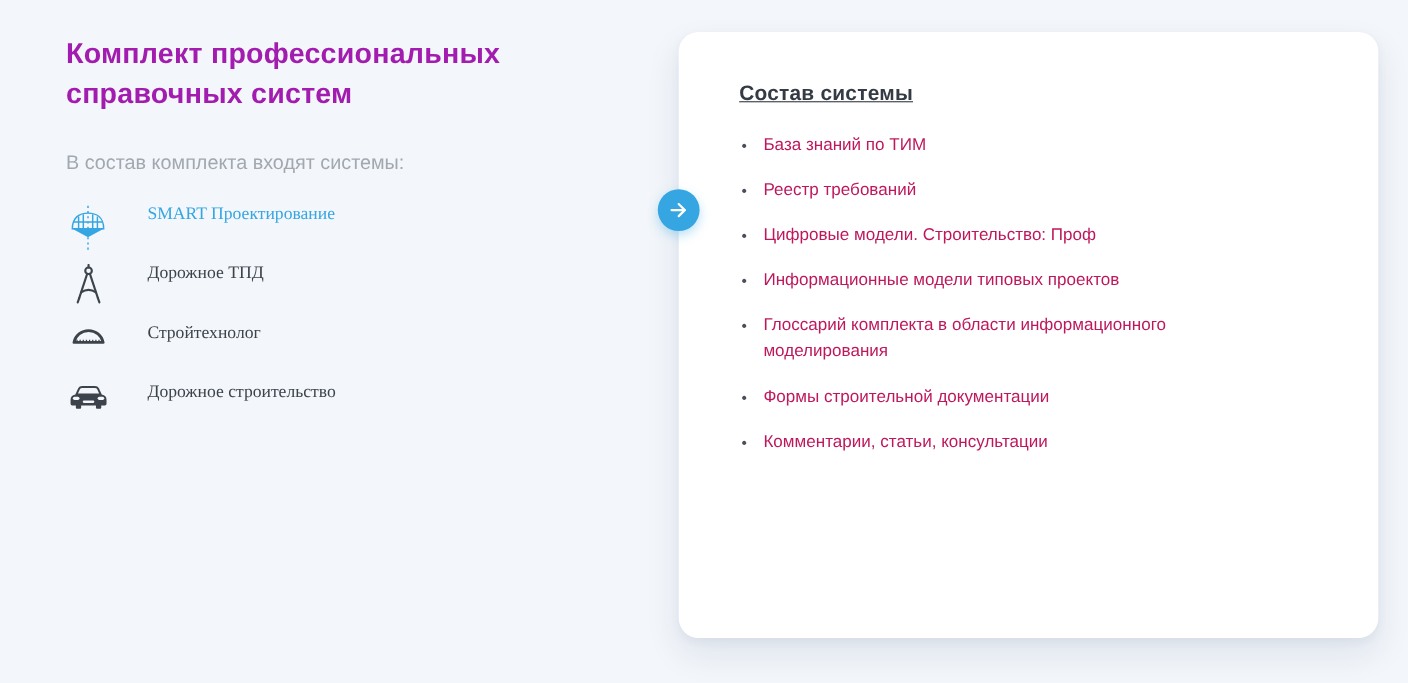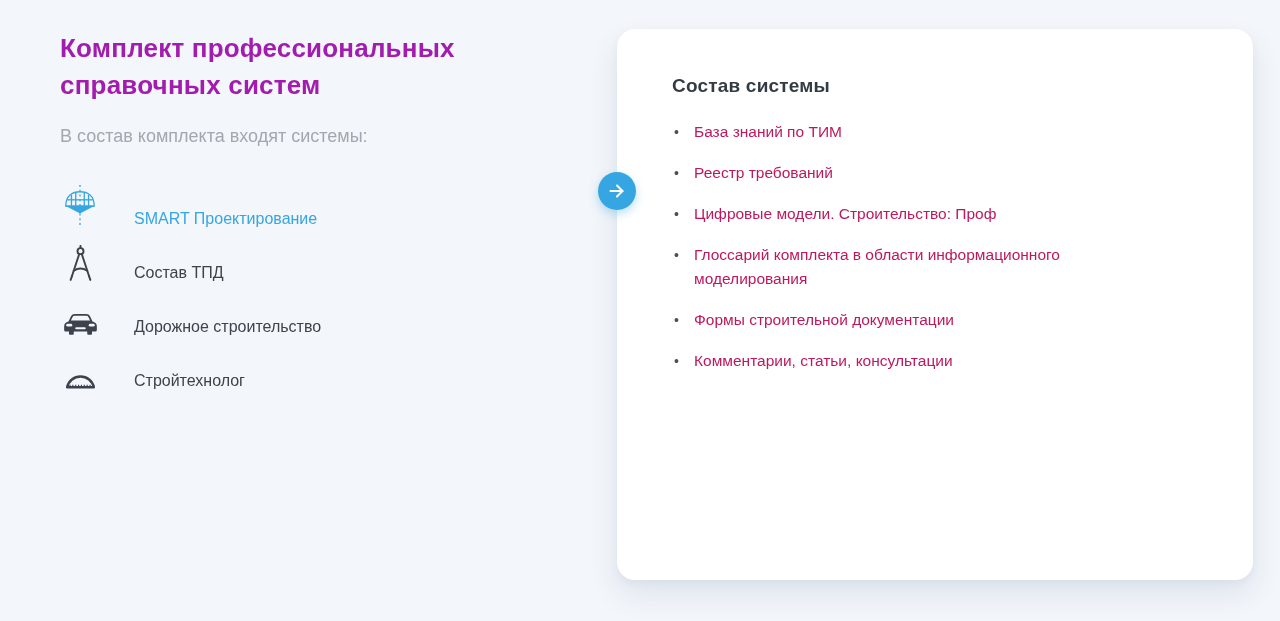--- a/index.html
+++ b/index.html
@@ -20,31 +20,32 @@
   }
   .page-title {
     font-size: 26px;
     line-height: 37px;
     font-weight: 700;
     color: #a21caf;
     max-width: 440px;
     letter-spacing: 0.2px;
   }
   .page-subtitle {
-    margin-top: 20px;
+    margin-top: 32px;
     font-size: 18px;
     line-height: 24px;
     color: #a2a8b0;
   }
   .systems-list { margin-top: 26px; }
   .system-row {
     display: flex;
-    align-items: flex-end;
+    align-items: flex-start;
     height: 54px;
     cursor: pointer;
+    font-family: Liberation Serif, serif;
   }
   .system-icon {
     width: 40px;
     display: flex;
     align-items: center;
     justify-content: center;
     flex: 0 0 40px;
   }
   .system-label {
     margin-left: 34px;
@@ -76,20 +77,21 @@
     cursor: pointer;
     box-shadow: 0 4px 10px rgba(54, 166, 226, 0.35);
   }
   .panel-title {
     font-size: 19px;
     line-height: 26px;
     font-weight: 700;
     color: #343b44;
     margin-bottom: 21px;
     letter-spacing: 0.2px;
+    text-decoration: underline;
   }
   .panel-list {
     list-style: none;
     max-width: 480px;
   }
   .panel-list li {
     position: relative;
     padding-left: 22px;
     font-size: 15.5px;
     line-height: 24px;
@@ -140,56 +142,56 @@
               <line x1="15" y1="0.8" x2="15" y2="3"></line>
               <circle cx="15" cy="6.2" r="3.1"></circle>
               <line x1="13.7" y1="9.2" x2="6.2" y2="32"></line>
               <line x1="16.3" y1="9.2" x2="23.8" y2="32"></line>
               <path d="M8,26.5 Q15,21.8 22,26.5"></path>
               <line x1="6.2" y1="32" x2="4.8" y2="36"></line>
               <line x1="23.8" y1="32" x2="25.2" y2="36"></line>
             </g>
           </svg>
         </span>
-        <span class="system-label">Состав ТПД</span>
-      </div>
-
-
-      <div class="system-row">
-        <span class="system-icon">
-          <svg viewBox="0 0 38 26" width="37" height="25">
-            <path fill="#3d434b" d="M6.5,11 L9.2,5.2 Q10.2,3 13,3 L25,3 Q27.8,3 28.8,5.2 L31.5,11 Q36,12 36,16 L36,19.8 Q36,21.4 34.4,21.4 L31,21.4 L31,23.6 Q31,24.6 30,24.6 L27,24.6 Q26,24.6 26,23.6 L26,21.4 L12,21.4 L12,23.6 Q12,24.6 11,24.6 L8,24.6 Q7,24.6 7,23.6 L7,21.4 L3.6,21.4 Q2,21.4 2,19.8 L2,16 Q2,12 6.5,11 Z"></path>
-            <path fill="#f3f6fa" d="M10.8,6.2 Q11.4,4.9 13,4.9 L25,4.9 Q26.6,4.9 27.2,6.2 L29,10 L9,10 Z"></path>
-            <rect x="4.2" y="13.2" width="6.2" height="3" rx="1.5" fill="#f3f6fa"></rect>
-            <rect x="27.6" y="13.2" width="6.2" height="3" rx="1.5" fill="#f3f6fa"></rect>
-            <rect x="13.5" y="16.8" width="11" height="2.2" rx="1.1" fill="#f3f6fa"></rect>
-          </svg>
-        </span>
-        <span class="system-label">Дорожное строительство</span>
-      </div>
+        <span class="system-label">Дорожное ТПД</span>
+      </div>
+
 
       <div class="system-row">
         <span class="system-icon">
           <svg viewBox="0 0 34 21" width="33" height="20">
             <path d="M3,18.2 A14.3,14.3 0 0 1 31,18.2 Z" fill="none" stroke="#3d434b" stroke-width="2.6" stroke-linejoin="round"></path>
             <g stroke="#3d434b" stroke-width="1.2">
               <line x1="6" y1="15.5" x2="6" y2="18"></line>
               <line x1="9" y1="15.5" x2="9" y2="18"></line>
               <line x1="12" y1="15.5" x2="12" y2="18"></line>
               <line x1="15" y1="15.5" x2="15" y2="18"></line>
               <line x1="18" y1="15.5" x2="18" y2="18"></line>
               <line x1="21" y1="15.5" x2="21" y2="18"></line>
               <line x1="24" y1="15.5" x2="24" y2="18"></line>
               <line x1="27" y1="15.5" x2="27" y2="18"></line>
             </g>
           </svg>
         </span>
         <span class="system-label">Стройтехнолог</span>
       </div>
 
+      <div class="system-row">
+        <span class="system-icon">
+          <svg viewBox="0 0 38 26" width="37" height="25">
+            <path fill="#3d434b" d="M6.5,11 L9.2,5.2 Q10.2,3 13,3 L25,3 Q27.8,3 28.8,5.2 L31.5,11 Q36,12 36,16 L36,19.8 Q36,21.4 34.4,21.4 L31,21.4 L31,23.6 Q31,24.6 30,24.6 L27,24.6 Q26,24.6 26,23.6 L26,21.4 L12,21.4 L12,23.6 Q12,24.6 11,24.6 L8,24.6 Q7,24.6 7,23.6 L7,21.4 L3.6,21.4 Q2,21.4 2,19.8 L2,16 Q2,12 6.5,11 Z"></path>
+            <path fill="#f3f6fa" d="M10.8,6.2 Q11.4,4.9 13,4.9 L25,4.9 Q26.6,4.9 27.2,6.2 L29,10 L9,10 Z"></path>
+            <rect x="4.2" y="13.2" width="6.2" height="3" rx="1.5" fill="#f3f6fa"></rect>
+            <rect x="27.6" y="13.2" width="6.2" height="3" rx="1.5" fill="#f3f6fa"></rect>
+            <rect x="13.5" y="16.8" width="11" height="2.2" rx="1.1" fill="#f3f6fa"></rect>
+          </svg>
+        </span>
+        <span class="system-label">Дорожное строительство</span>
+      </div>
+
     </div>
   </div>
 
   <div class="panel-card">
     <button class="arrow-button">
       <span style="display:flex;">
         <svg viewBox="0 0 20 20" width="20" height="20">
           <g stroke="#ffffff" stroke-width="2" fill="none" stroke-linecap="round" stroke-linejoin="round">
             <line x1="3.5" y1="10" x2="15.5" y2="10"></line>
             <polyline points="10,4.5 15.5,10 10,15.5"></polyline>
@@ -197,19 +199,20 @@
         </svg>
       </span>
     </button>
 
     <h2 class="panel-title">Состав системы</h2>
 
     <ul class="panel-list">
       <li>База знаний по ТИМ</li>
       <li>Реестр требований</li>
       <li>Цифровые модели. Строительство: Проф</li>
+      <li>Информационные модели типовых проектов</li>
       <li>Глоссарий комплекта в области информационного моделирования</li>
       <li>Формы строительной документации</li>
       <li>Комментарии, статьи, консультации</li>
     </ul>
   </div>
 
 </div>
 
 </body></html>

